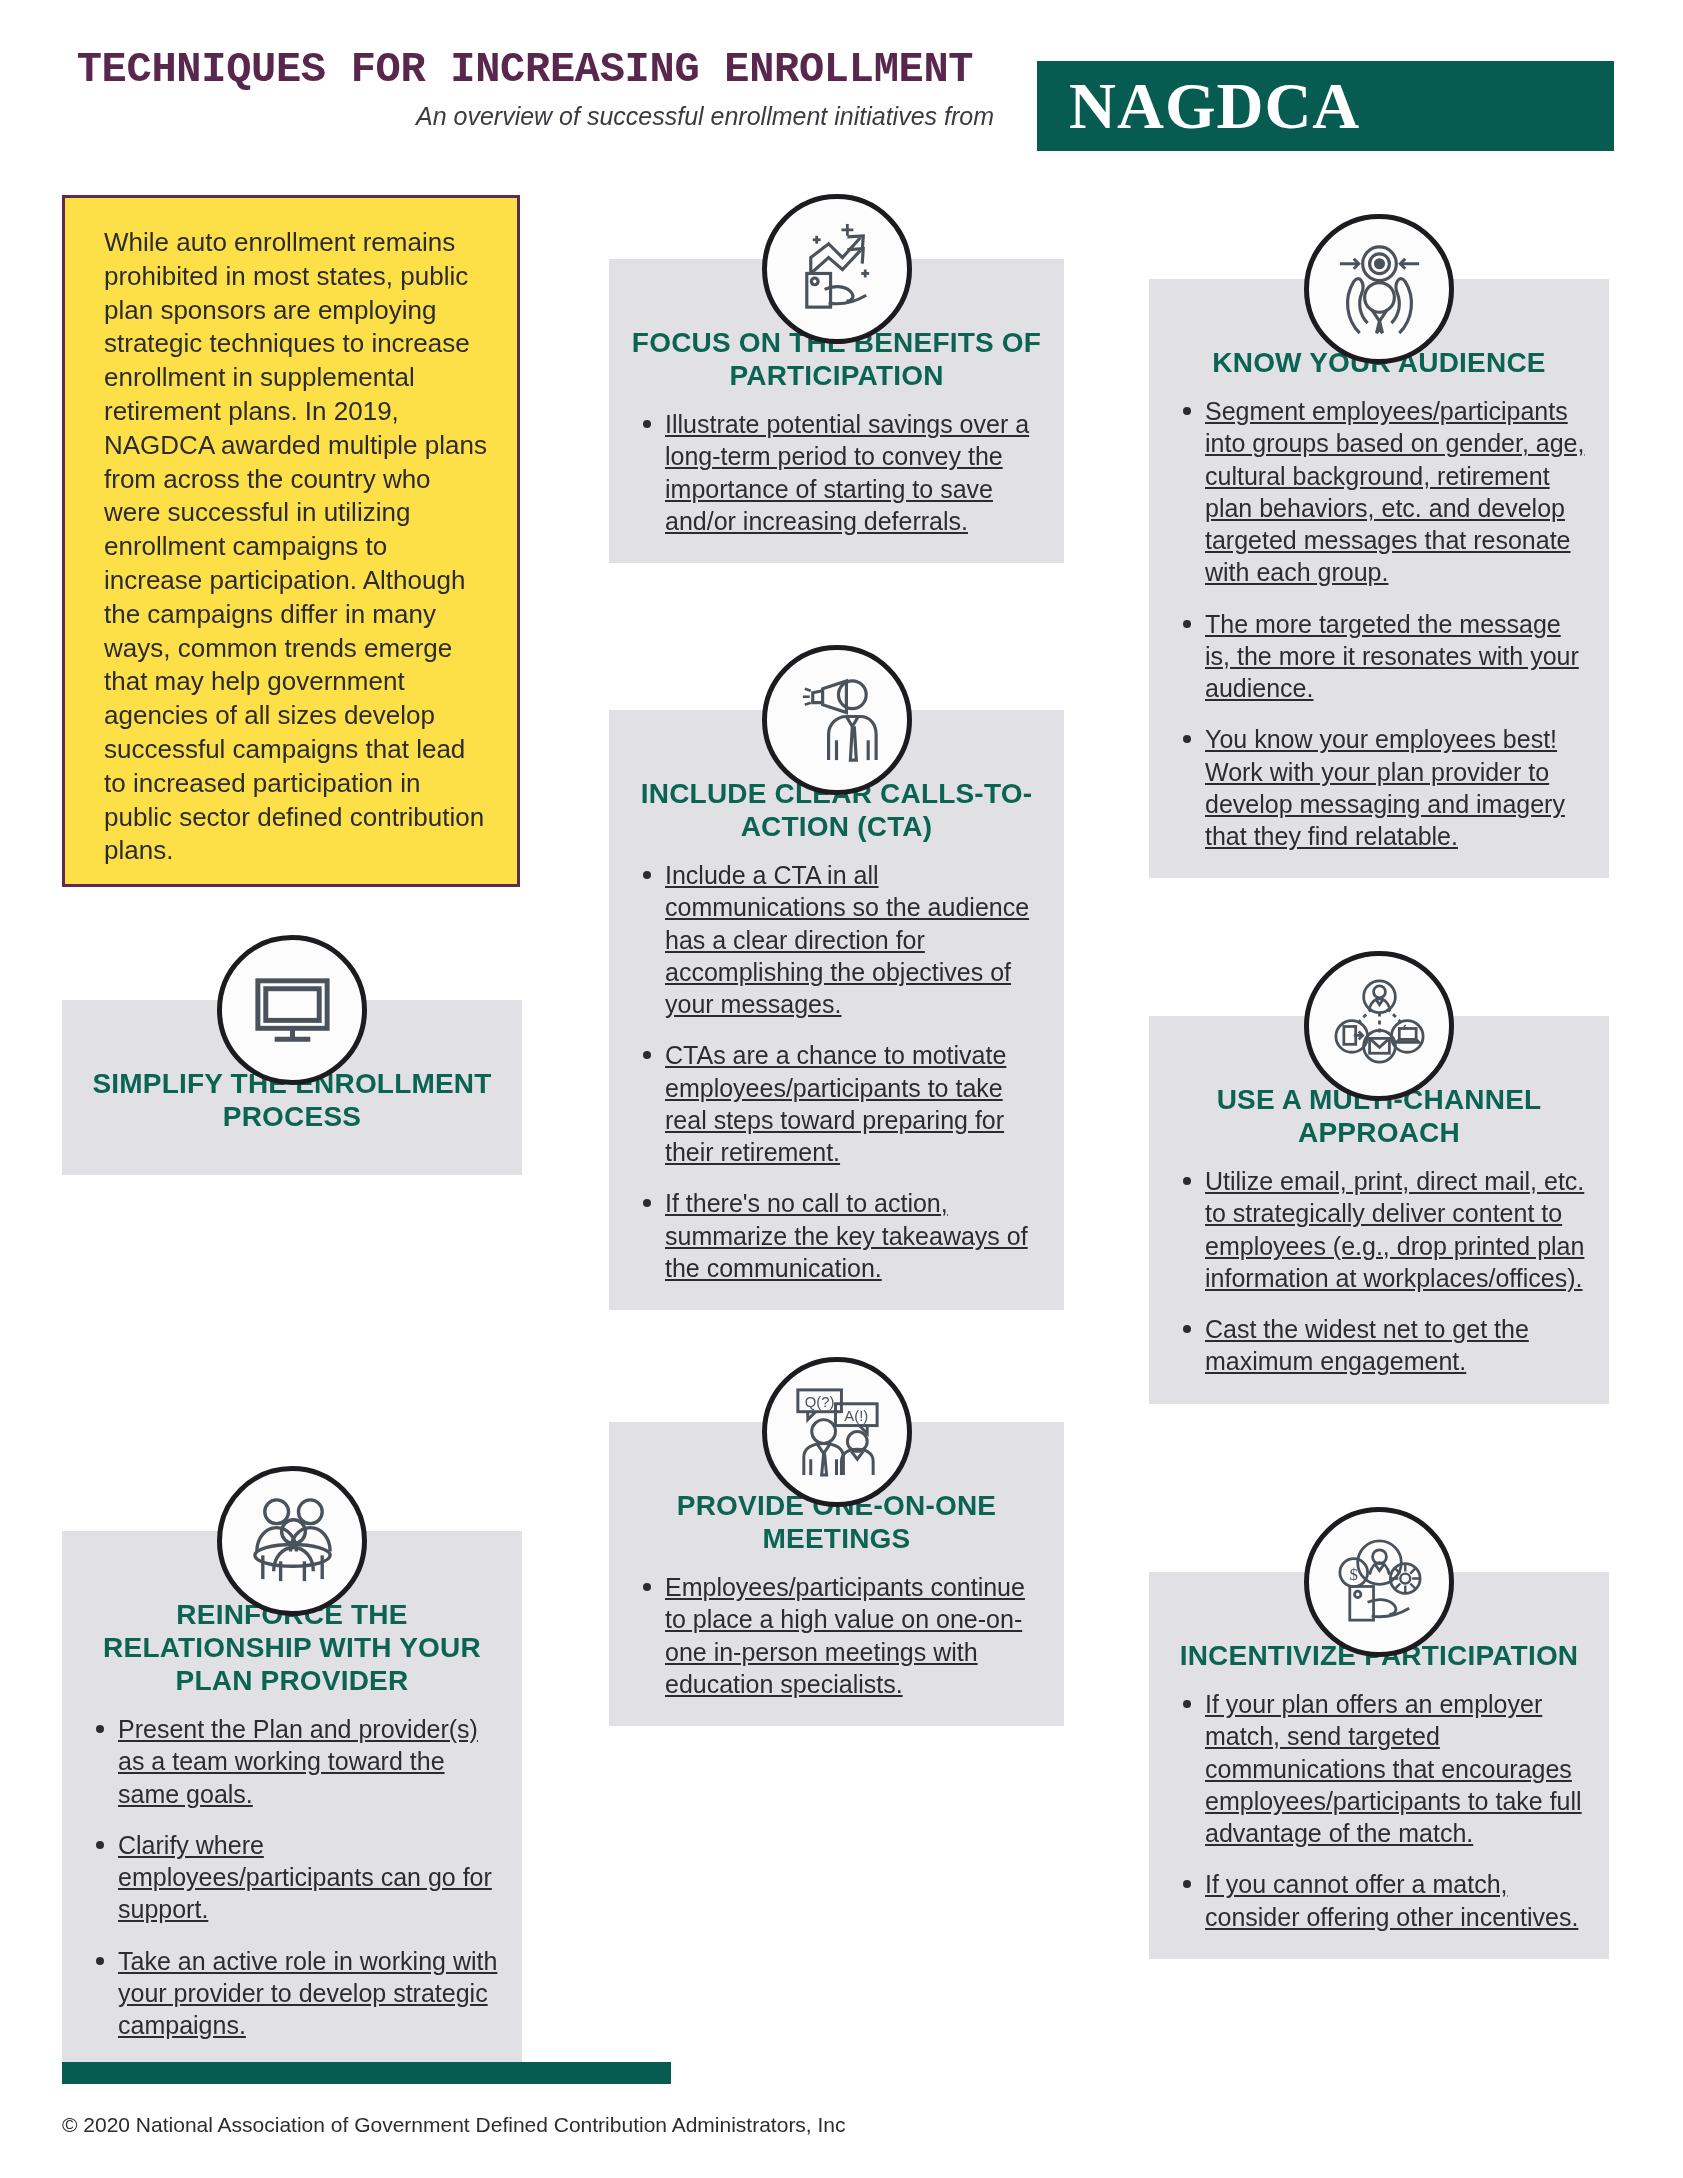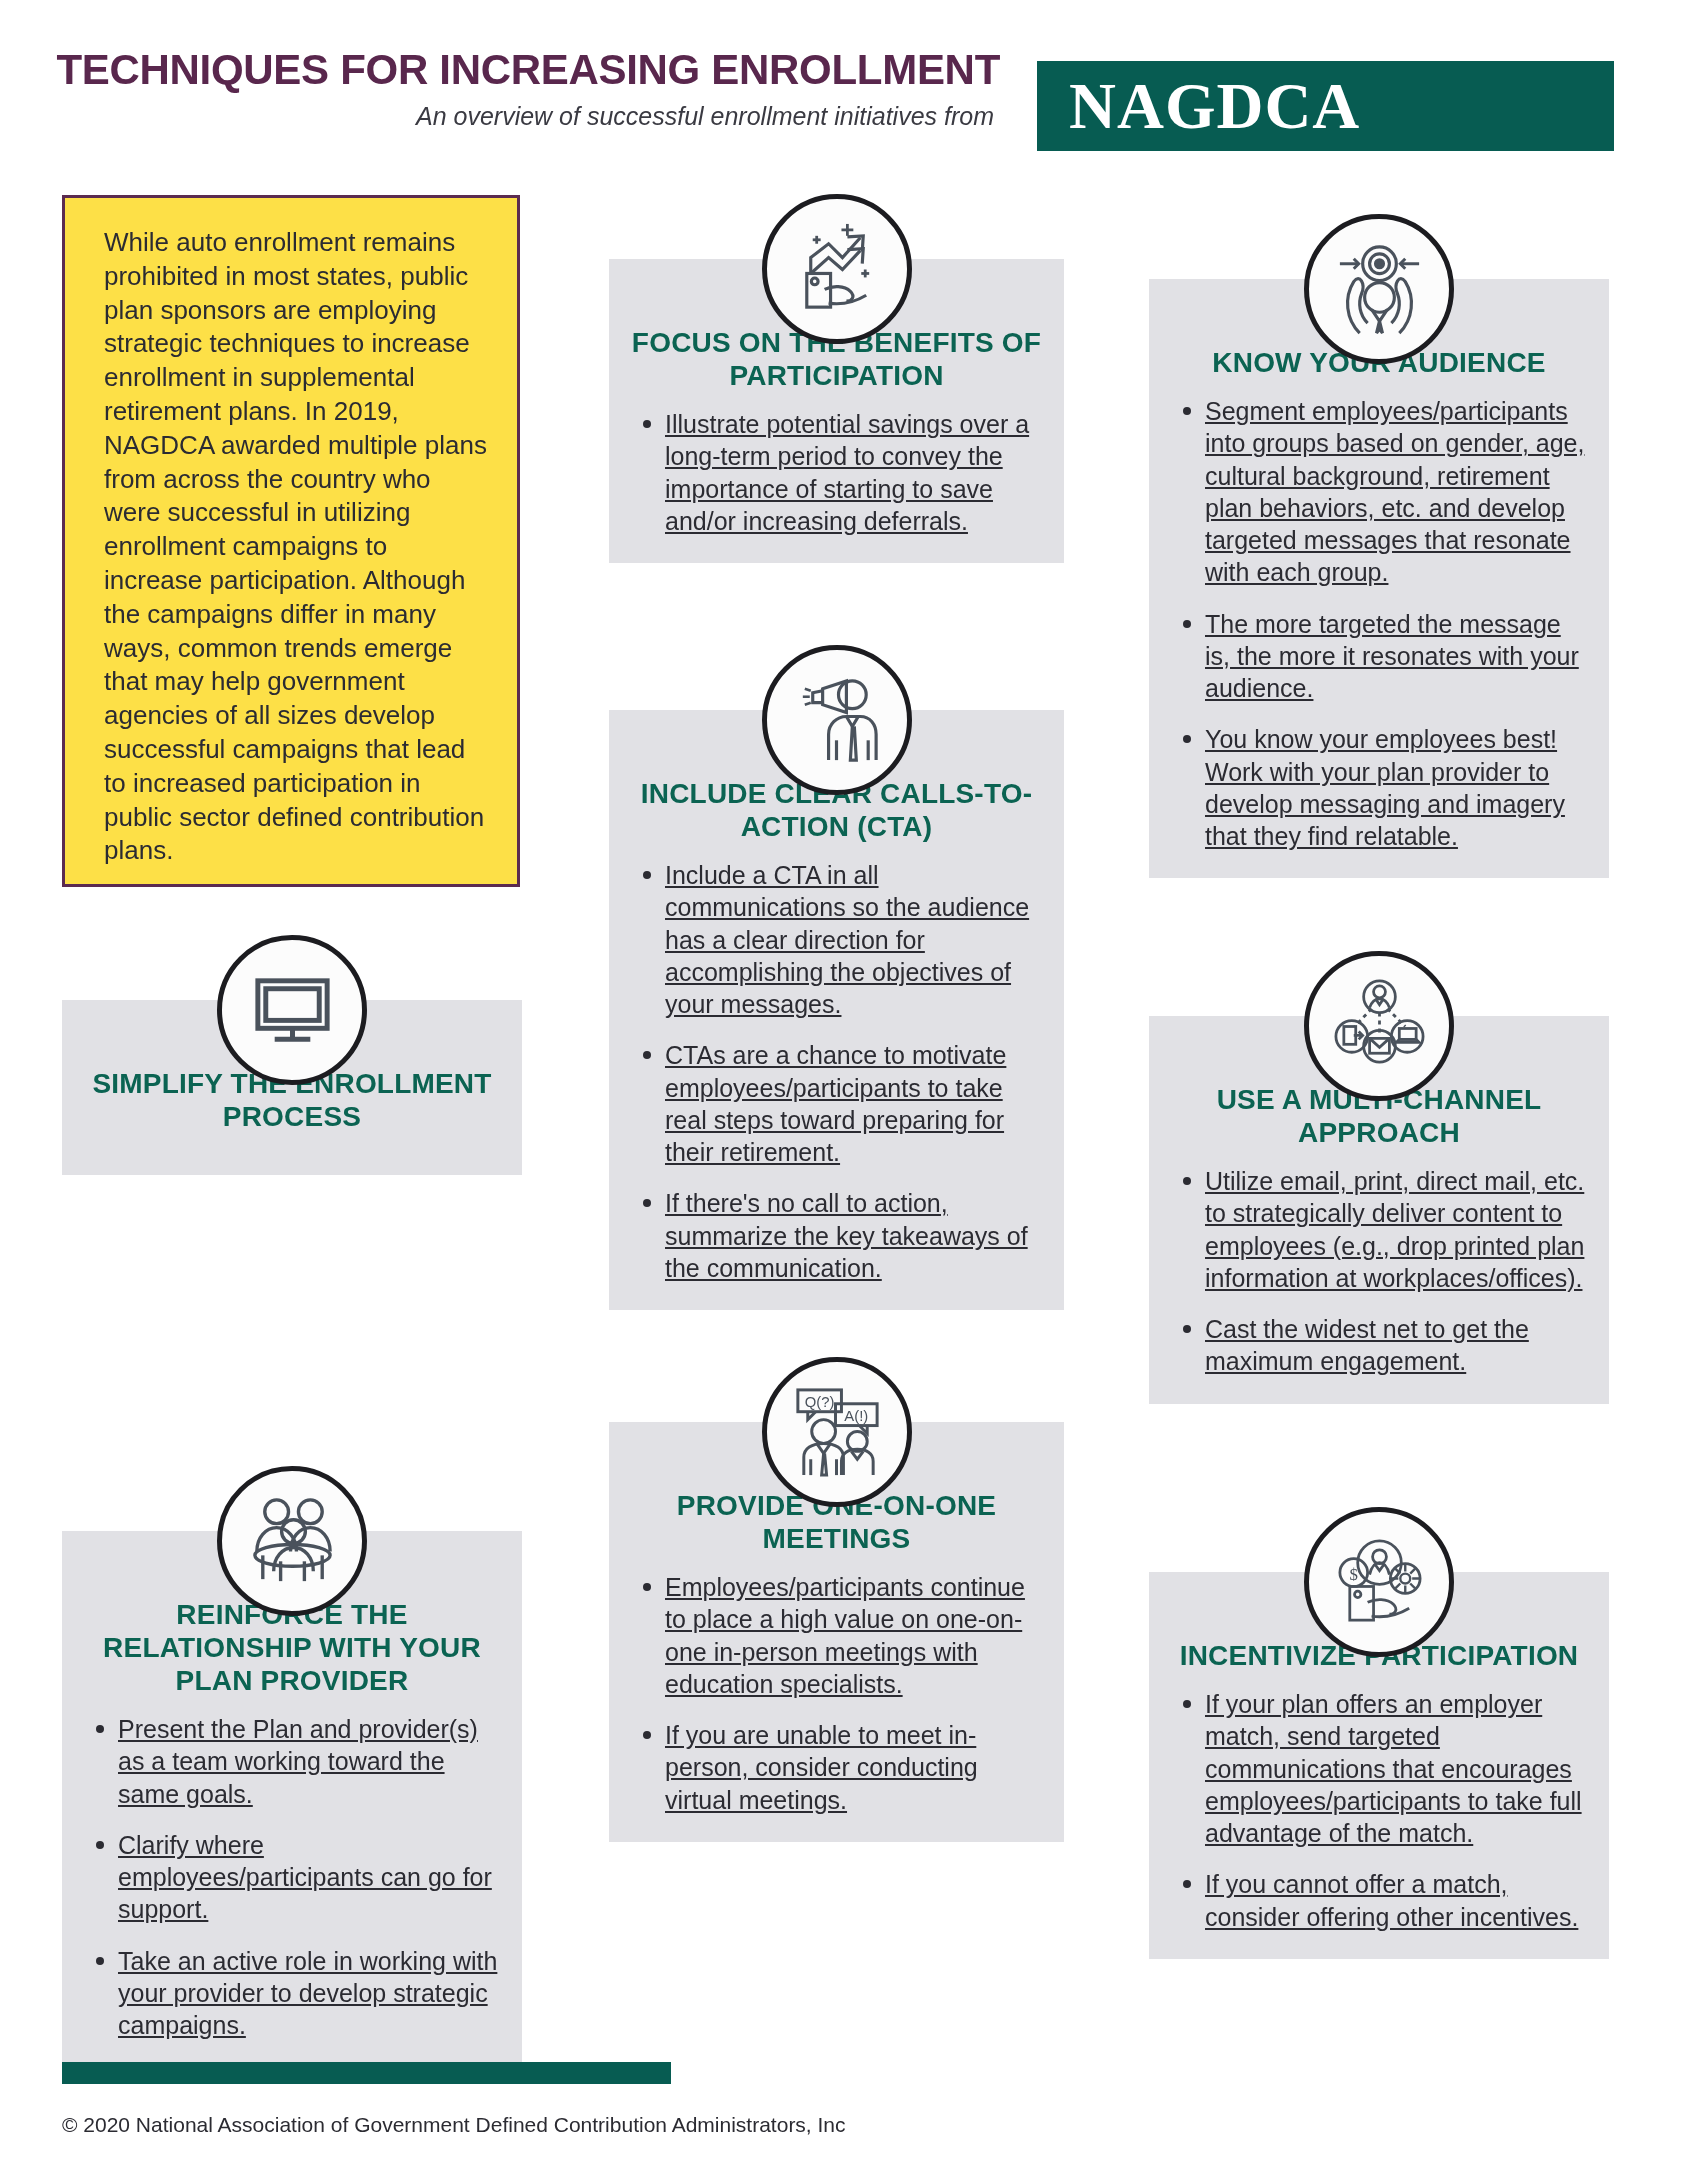--- a/index.html
+++ b/index.html
@@ -14,26 +14,26 @@
     overflow: hidden;
   }
 
   
   #header { position: absolute; left: 0; top: 0; width: 1683px; height: 178px; }
 
   #title-block {
     position: absolute; left: 50px; top: 48px; width: 950px; text-align: right;
   }
   #main-title {
-    font-family: Liberation Sans, sans-serif;
+    font-family: Liberation Mono, monospace;
     font-weight: bold;
     font-size: 42px;
     letter-spacing: -0.3px;
     color: #59274d;
-    text-align: right;
+    text-align: center;
     white-space: nowrap;
     line-height: 1.05;
   }
   .subtitle {
     font-size: 25px;
     font-style: italic;
     color: #3a3a42;
     line-height: 1.33;
     text-align: right;
     padding-right: 6px;
@@ -282,21 +282,20 @@
           <path d="M58 96 L58 82c0-8 7-12 16-12s16 4 16 12 l0 14"></path>
           <path d="M68 72 L74 80 L80 72"></path>
           <line x1="27" y1="80" x2="27" y2="96"></line>
           <line x1="53" y1="80" x2="53" y2="96"></line>
         </svg>
       </div>
     </div>
     <div class="card-title">PROVIDE ONE-ON-ONE MEETINGS</div>
     <ul class="bullets">
       <li>Employees/participants continue to place a high value on one-on-one in-person meetings with education specialists.</li>
-      <li>If you are unable to meet in-person, consider conducting virtual meetings.</li>
     </ul>
   </div>
 
 </div>
 
 <div class="col" id="col-right">
 
   <div class="card" style="top:279px; left:0; width:460px;">
     <div class="card-icon-wrap">
       <div class="icon-circle">

